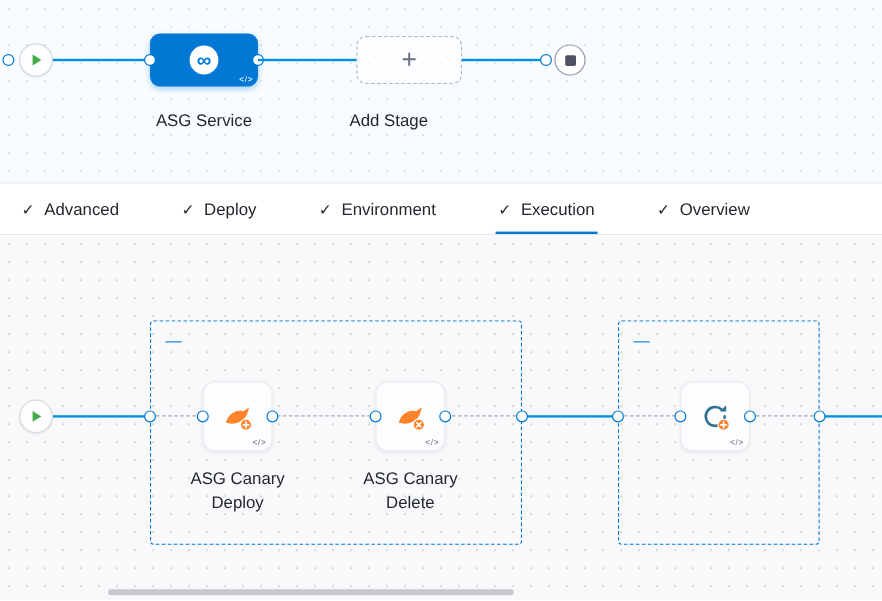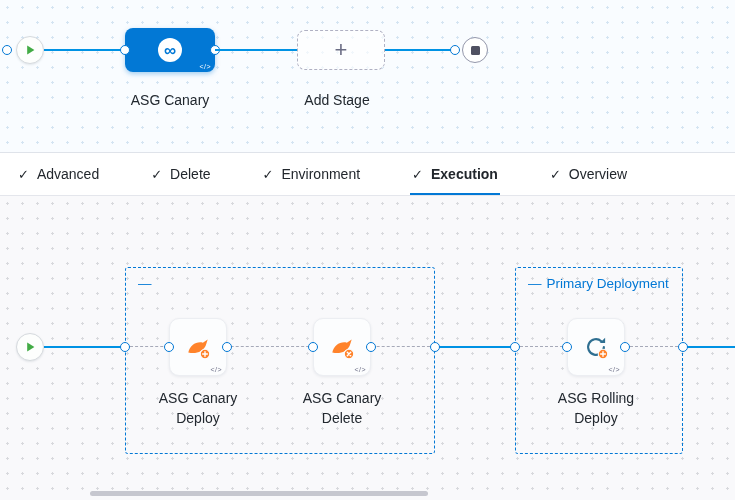--- a/index.html
+++ b/index.html
@@ -22,21 +22,21 @@
   .tab-bar {
     position: relative; height: 43px; background: #fff;
     border-bottom: 1px solid #e4e6ec;
     display: flex; align-items: stretch; padding-left: 18px; gap: 52px;
   }
   .tab {
     position: relative; display: flex; align-items: center; gap: 8px;
     font-size: 14px; color: #22272d; cursor: pointer; white-space: nowrap;
   }
   .tab .check { font-size: 13px; color: #1d2228; }
-  .tab.active .tab-label { font-weight: 700; }
+  .tab.active .tab-label { font-weight: 400; }
   .tab .underline {
     position: absolute; left: -2px; right: -2px; bottom: 0; height: 2.5px;
     background: #0278d5; display: none;
   }
   .tab.active .underline { display: block; }
 
   
   .exec-canvas {
     position: relative; width: 735px; height: 304px;
     background-color: #f9f9fb;
@@ -143,33 +143,33 @@
     <span>+</span>
   </div>
 
   <div class="line-solid" style="left:385px; top:49px; width:70px;"></div>
   <div class="port" style="left:450px; top:45px;"></div>
 
   <div class="stop-node" style="left:462px; top:37px;">
     <div class="stop-square"></div>
   </div>
 
-  <div class="node-label" style="left:117px; top:90px; width:106px;">ASG Canary</div>
-  <div class="node-label" style="left:289px; top:90px; width:96px;">Add Stage</div>
+  <div class="node-label" style="left:117px; top:90px; width:106px;">ASG Service</div>
+  <div class="node-label" style="left:276px; top:90px; width:96px;">Add Stage</div>
 </div>
 
 <div class="tab-bar">
   <div class="tab">
     <span class="check">✓</span>
     <span class="tab-label">Advanced</span>
 
   </div>
   <div class="tab">
     <span class="check">✓</span>
-    <span class="tab-label">Delete</span>
+    <span class="tab-label">Deploy</span>
 
   </div>
   <div class="tab">
     <span class="check">✓</span>
     <span class="tab-label">Environment</span>
 
   </div>
   <div class="tab active">
     <span class="check">✓</span>
     <span class="tab-label">Execution</span>
@@ -198,21 +198,20 @@
 
   <div class="group-box" style="left:125px; top:71px; width:310px; height:187px;">
     <div class="group-title">
       <span>—</span>
     </div>
   </div>
 
   <div class="group-box" style="left:515px; top:71px; width:168px; height:187px;">
     <div class="group-title">
       <span>—</span>
-      <span>Primary Deployment</span>
     </div>
   </div>
 
   <div class="step-node" style="left:169px; top:122px;">
     <svg width="28" height="28" viewBox="0 0 26 26">
       <path d="M4 18c1.5-6.5 7.5-10.5 13.5-9l4.5-3-1.7 5.3C18 17 11 20 4 18z" fill="#ff832b"></path>
       <circle cx="19.5" cy="19.5" r="4.4" fill="#ff832b" stroke="#fcfdfe" stroke-width="1"></circle>
       <path d="M19.5 17.3v4.4M17.3 19.5h4.4" stroke="#fff" stroke-width="1.3" stroke-linecap="round"></path>
     </svg>
     <span class="code-badge-gray">&lt;/&gt;</span>
@@ -243,16 +242,15 @@
   <div class="port" style="left:308px; top:146px;"></div>
   <div class="port" style="left:366px; top:146px;"></div>
   <div class="port" style="left:430px; top:146px;"></div>
   <div class="port" style="left:510px; top:146px;"></div>
   <div class="port" style="left:562px; top:146px;"></div>
   <div class="port" style="left:620px; top:146px;"></div>
   <div class="port" style="left:678px; top:146px;"></div>
 
   <div class="node-label" style="left:143px; top:192px; width:110px;">ASG Canary Deploy</div>
   <div class="node-label" style="left:287px; top:192px; width:110px;">ASG Canary Delete</div>
-  <div class="node-label" style="left:541px; top:192px; width:110px;">ASG Rolling Deploy</div>
 
   <div class="scroll-thumb"></div>
 </div>
 
 </body></html>

